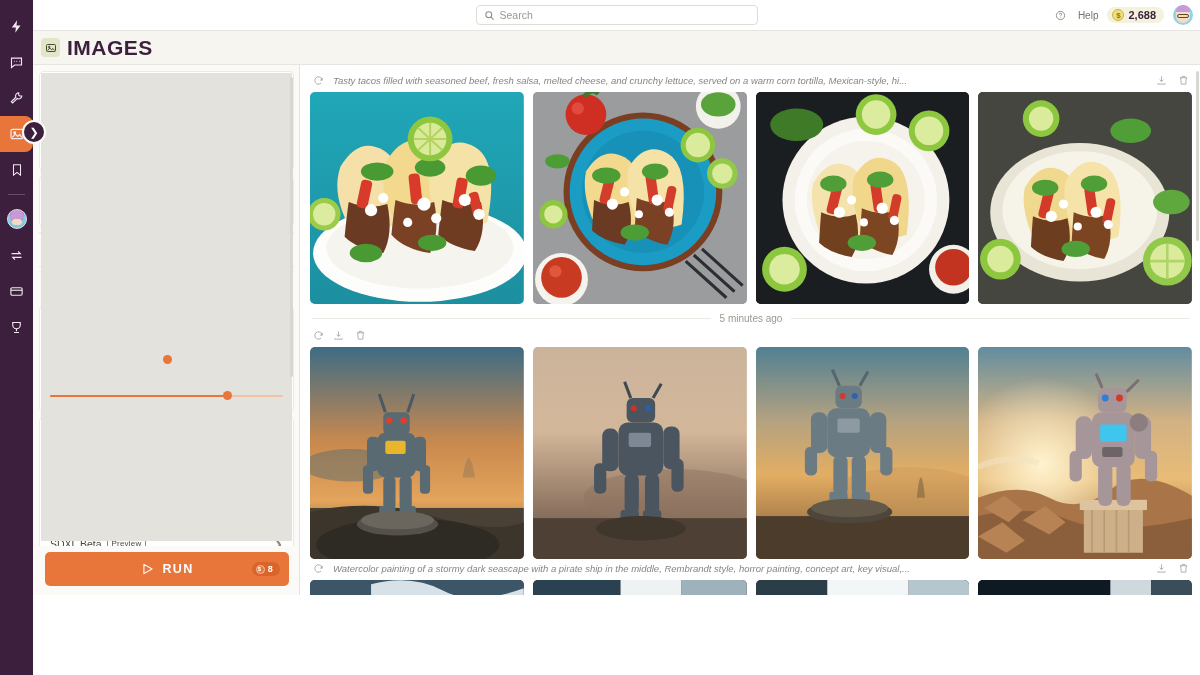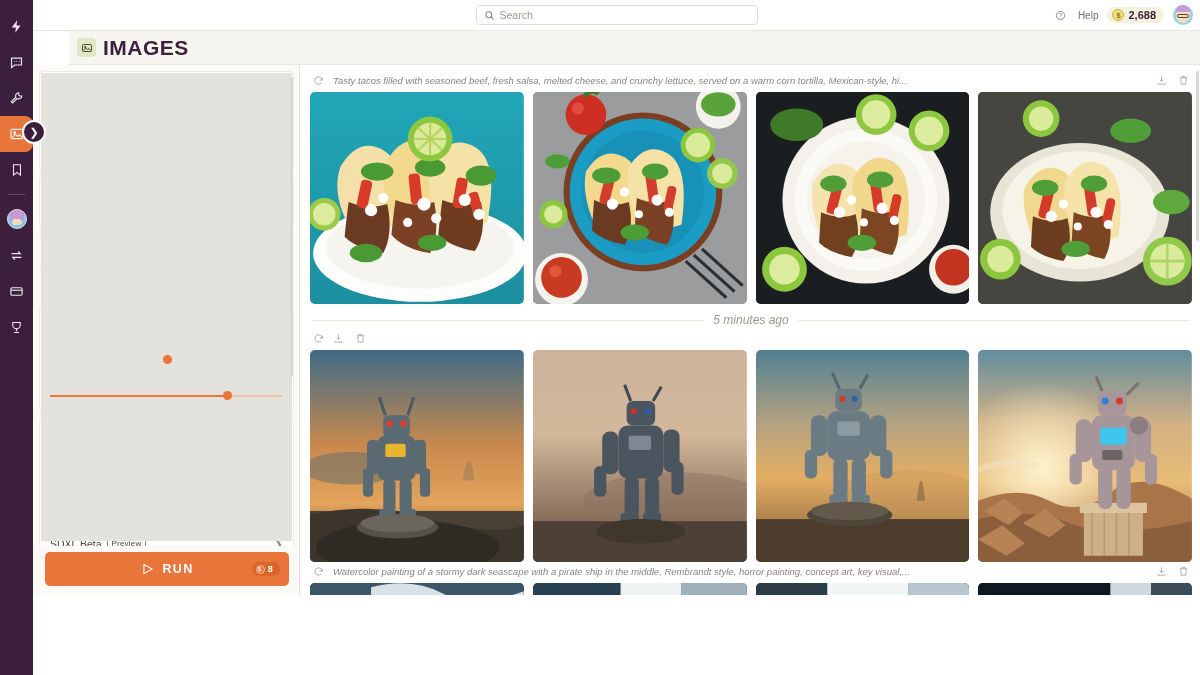--- a/index.html
+++ b/index.html
@@ -94,21 +94,20 @@
   }
   .user-avatar .hat { position: absolute; left: 3px; right: 3px; top: 0px; height: 8px; background: #c79ad8; border-radius: 6px 6px 2px 2px; }
   .user-avatar .face { position: absolute; left: 3px; right: 3px; top: 7px; height: 11px; background: #f7dcc0; border-radius: 0 0 8px 8px; }
   .user-avatar .glass { position: absolute; left: 4px; top: 9px; width: 12px; height: 4px; border: 1px solid #5a4636; border-radius: 2px; }
 
   
   .page-header {
     height: 34px; background: #f6f5f0; border-bottom: 1px solid #e7e5e0;
     display: flex; align-items: center; padding-left: 8px; gap: 7px;
     flex: 0 0 34px;
-    margin-left: 36px;
   }
   .title-badge {
     width: 19px; height: 19px; border-radius: 4px; background: #e2e6c8;
     display: flex; align-items: center; justify-content: center; color: #4a4a30;
   }
   .page-title {
     font-size: 21px; font-weight: bold; color: #3b1f3d; letter-spacing: 0.5px;
   }
 
   
@@ -221,21 +220,21 @@
   .gen-actions { display: flex; gap: 11px; color: #a9a6a0; flex: 0 0 auto; }
   .grid { display: flex; gap: 9px; }
   .thumb {
     flex: 1; height: 212px; border-radius: 5px; overflow: hidden; position: relative;
     background: #ddd;
   }
   .time-sep {
     display: flex; align-items: center; gap: 9px; padding: 9px 2px 2px 2px;
   }
   .time-sep .line { flex: 1; height: 1px; background: #ece9e3; }
-  .time-sep .label { font-size: 12px; color: #9c9991; font-style: italic; }
+  .time-sep .label { font-size: 10px; color: #9c9991; }
 
   
   .gal-sb {
     position: absolute; right: 1px; top: 6px; width: 3px; height: 170px;
     background: #d9d7d1; border-radius: 2px;
   }
 
   svg { display:block; }
 </style>
 </head>

